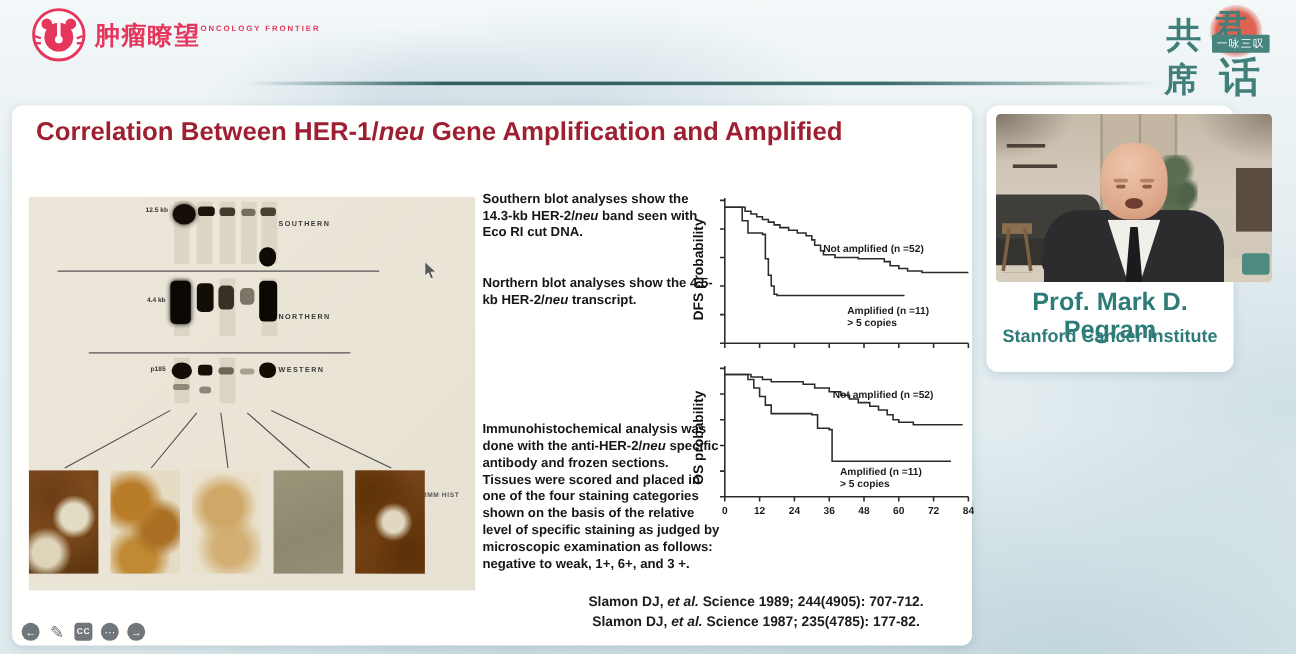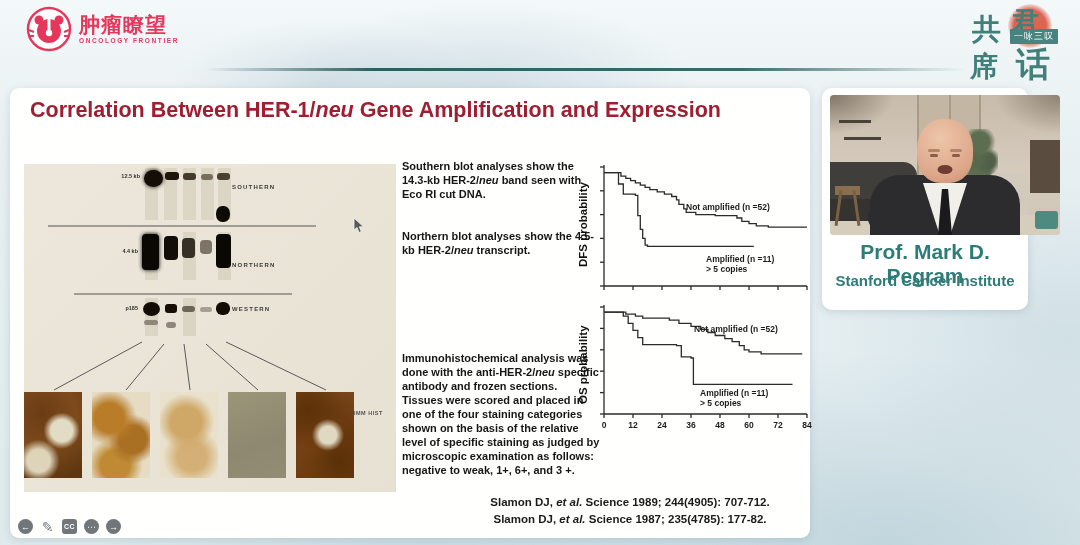--- a/index.html
+++ b/index.html
@@ -11,21 +11,21 @@
       radial-gradient(45% 45% at 40% 104%, rgba(183,207,215,.55), rgba(183,207,215,0) 70%),
       radial-gradient(30% 40% at 99% 62%, rgba(188,210,218,.5), rgba(188,210,218,0) 72%),
       radial-gradient(28% 22% at 45% 16%, rgba(178,200,212,.45), rgba(178,200,212,0) 70%),
       radial-gradient(20% 16% at 30% 15%, rgba(178,200,212,.4), rgba(178,200,212,0) 70%),
       linear-gradient(#f3f8f9, #e7eff2 30%, #e3edf0 70%, #dfeaed);}
   .header-line{position:absolute;left:205px;top:68px;width:762px;height:3px;
     background:linear-gradient(to right, rgba(47,95,95,0), #2f5f5f 22%, #3a6a6a 70%, rgba(47,95,95,0));}
   
   .logo{position:absolute;left:26px;top:6px;display:flex;align-items:center;gap:7px;}
   .logo-emblem{width:46px;height:46px;}
-  .logo-texts{display:flex;flex-direction:column;line-height:1;}
+  .logo-texts{display:flex;flex-direction:row;line-height:1;}
   .logo-zh{font-family:"DejaVu Serif",serif;font-weight:bold;font-size:21px;color:#e5365c;letter-spacing:1px;}
   .logo-en{font-size:6.5px;color:#e5365c;letter-spacing:1.6px;margin-top:3px;font-weight:bold;}
   
   .calli{position:absolute;right:6px;top:0;width:150px;height:95px;}
   .calli-sun{position:absolute;right:22px;top:4px;width:44px;height:44px;border-radius:50%;
     background:radial-gradient(circle,#dd6353 0%,#dd6353 52%,rgba(221,99,83,0) 74%);}
   .calli-char{position:absolute;font-family:"DejaVu Serif",serif;font-weight:bold;color:#41807a;}
   .c1{left:48px;top:10px;font-size:29px;}
   .c2{left:88px;top:4px;font-size:27px;}
   .c3{left:46px;top:48px;font-size:28px;}
@@ -158,21 +158,21 @@
 <div class="calli">
   <div class="calli-sun"></div>
   <span class="calli-char c1">共</span>
   <span class="calli-char c2">君</span>
   <span class="calli-char c3">席</span>
   <span class="calli-char c4">话</span>
   <span class="calli-seal">一咏三叹</span>
 </div>
 
 <div class="slide">
-  <div class="slide-title"><span>Correlation Between HER-1/</span><i>neu</i><span> Gene Amplification and Expression</span></div>
+  <div class="slide-title"><span>Correlation Between HER-1/</span><i>neu</i><span> Gene Amplification and Amplified</span></div>
 
   <div class="fig">
     <svg class="fig-svg" width="372" height="328">
       <g stroke="#555" stroke-width="1">
         <line x1="24" y1="62" x2="292" y2="62"></line>
         <line x1="50" y1="130" x2="268" y2="130"></line>
       </g>
       <g stroke="#4a4a4a" stroke-width="0.9">
         <line x1="118" y1="178" x2="30" y2="226"></line>
         <line x1="140" y1="180" x2="102" y2="226"></line>

